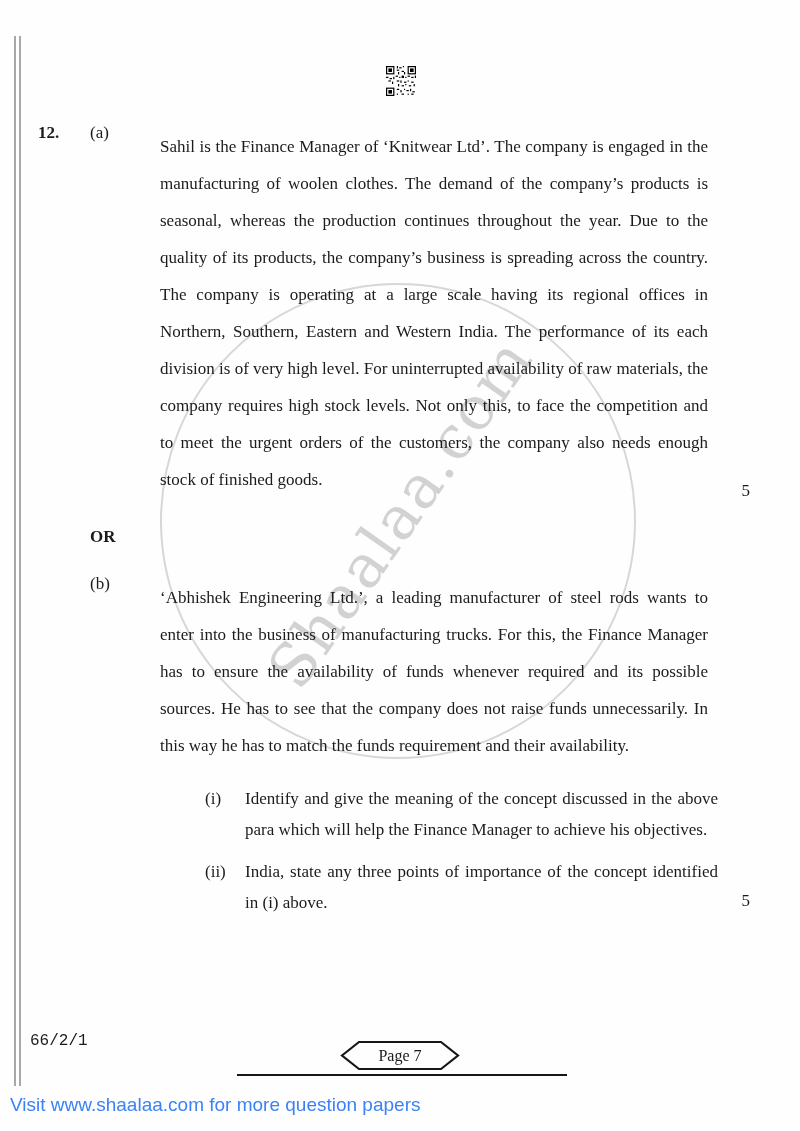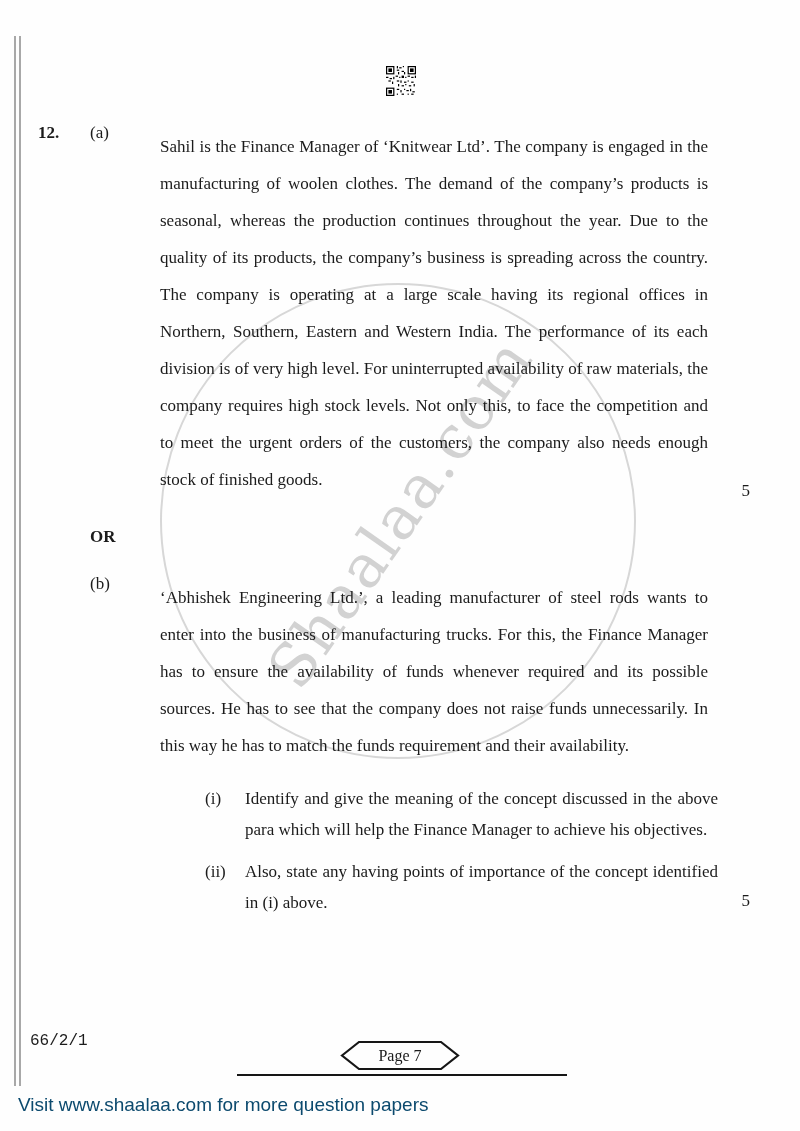--- a/index.html
+++ b/index.html
@@ -67,23 +67,23 @@
   .paper-code { position:absolute; left:30px; top:1032px; font-size:16px; z-index:1;font-family:Liberation Mono, monospace; }
   .page-badge { position:absolute; left:340px; top:1040px; width:120px; height:31px; z-index:1;text-align:center; }
   .page-badge svg { position:absolute; left:0; top:0; }
   .page-badge .badge-label {
     position:absolute; left:0; top:0; width:120px; height:31px;
     display:flex; align-items:center; justify-content:center;
     font-size:16px; font-weight:500;
   }
   .footer-line { position:absolute; left:237px; top:1074px; width:330px; height:2px; background:#161616; z-index:1; }
   .promo {
-    position:absolute; left:18px; top:1094px;
+    position:absolute; left:10px; top:1094px;
     font-family:"Liberation Sans", sans-serif;
-    font-size:19px; color:#0c4a6e; z-index:1;
+    font-size:19px; color:#3b82f6; z-index:1;
   }
 </style>
 </head>
 <body>
 
 <div class="page">
 
   <div class="scan-line l1"></div>
   <div class="scan-line l2"></div>
 
@@ -167,21 +167,21 @@
       <span class="plabel">(b)</span>
       <div class="qtext">
         <p>‘Abhishek Engineering Ltd.’, a leading manufacturer of steel rods wants to enter into the business of manufacturing trucks. For this, the Finance Manager has to ensure the availability of funds whenever required and its possible sources.  He has to see that the company does not raise funds unnecessarily. In this way he has to match the funds requirement and their availability.</p>
         <div class="subparts">
           <div class="subpart">
             <span class="sp-label">(i)</span>
             <p>Identify and give the meaning of the concept discussed in the above para which will help the Finance Manager to achieve his objectives.</p>
           </div>
           <div class="subpart">
             <span class="sp-label">(ii)</span>
-            <p>Also, state any having points of importance of the concept identified in (i) above.</p>
+            <p>India, state any three points of importance of the concept identified in (i) above.</p>
           </div>
         </div>
       </div>
       <span class="marks">5</span>
     </div>
 
   </div>
 
   <span class="paper-code">66/2/1</span>
 

